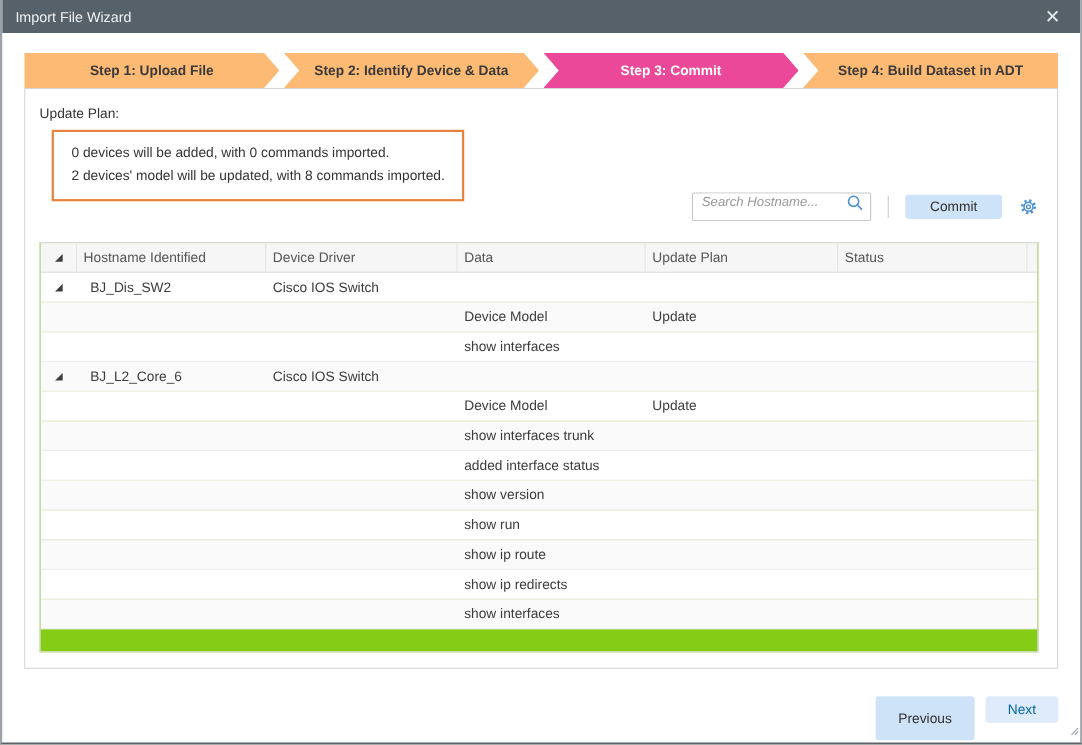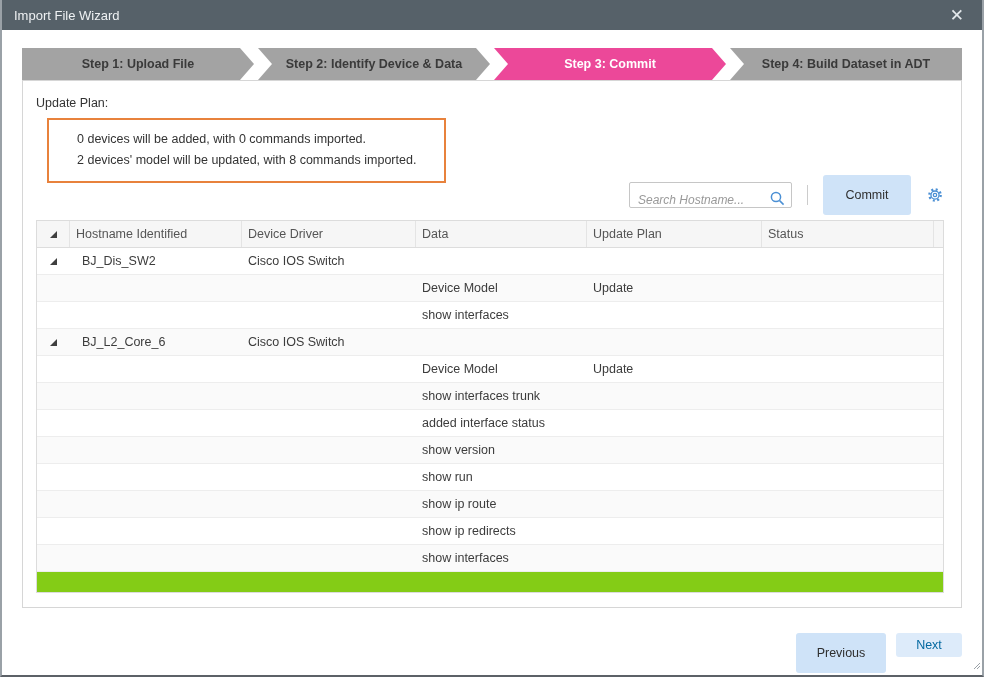--- a/index.html
+++ b/index.html
@@ -18,54 +18,54 @@
   .titlebar .close {
     margin-left:auto; color:#e3e8eb; font-size:17px; line-height:1; cursor:default;
     padding:2px 6px; font-weight:400;
   }
 
   .content { padding:18px 20px 0; position:relative; }
 
   
   .steps { display:flex; height:32px; }
   .step {
-    flex:1; background:#a3a3a3; color:#3a3a3a; font-weight:700; font-size:12.5px;
+    flex:1; background:#fdba74; color:#3a3a3a; font-weight:700; font-size:12.5px;
     display:flex; align-items:center; justify-content:center; margin-right:4px;
   }
   .step.first { clip-path:polygon(0 0, calc(100% - 14px) 0, 100% 50%, calc(100% - 14px) 100%, 0 100%); }
   .step.mid   { clip-path:polygon(0 0, calc(100% - 14px) 0, 100% 50%, calc(100% - 14px) 100%, 0 100%, 14px 50%); }
   .step.last  { clip-path:polygon(0 0, 100% 0, 100% 100%, 0 100%, 14px 50%); margin-right:0; }
   .step.active { background:#ec4899; color:#fff; }
 
   
   .panel { border:1px solid #d6d6d6; height:528px; position:relative; background:#fff; }
   .plan-label { margin:15px 0 0 13px; font-size:12.5px; color:#333; }
   .plan-box {
     display:inline-block; margin:8px 0 0 24px; border:2px solid #e8823c;
-    padding:9px 28px 10px; background:#fff;
+    padding:9px 16px 10px; background:#fff;
   }
   .plan-box div { font-size:12.5px; color:#333; line-height:21px; }
 
   
   .toolbar { position:absolute; top:94px; right:17px; display:flex; align-items:center; }
   .searchbox {
     width:163px; height:26px; border:1px solid #c6c6c6; border-radius:2px;
-    display:flex; align-items:flex-end; padding:0 5px 0 8px; background:#fff;
+    display:flex; align-items:flex-start; padding:0 5px 0 8px; background:#fff;
   }
   .searchbox input {
     border:none; outline:none; flex:1; min-width:0; font-size:12px;
     font-family:"Liberation Sans", sans-serif; color:#444;
   }
   .searchbox input::placeholder { font-style:italic; color:#999; }
   .vdivider { width:1px; height:20px; background:#ccc; margin:0 15px; }
   .btn {
     border:none; border-radius:3px; background:#cfe3f8; color:#2f2f2f;
     font-size:12.5px; font-family:"Liberation Sans", sans-serif; cursor:default;
   }
-  .btn.commit { width:88px; height:40px; }
+  .btn.commit { width:88px; height:22px; }
   .gearbtn { margin-left:15px; background:none; border:none; cursor:default; display:flex; align-items:center; }
 
   
   .table {
     position:absolute; top:139px; left:13px; right:17px; bottom:14px;
     border:1px solid #dcdcdc; background:#84cc16; overflow:hidden; font-size:12.5px;
   }
   .thead { display:flex; height:27px; background:#f6f6f6; border-bottom:1px solid #ddd; color:#555; }
   .thead .cell { border-right:1px solid #e4e4e4; }
   .thead .cell:last-child { border-right:none; }

